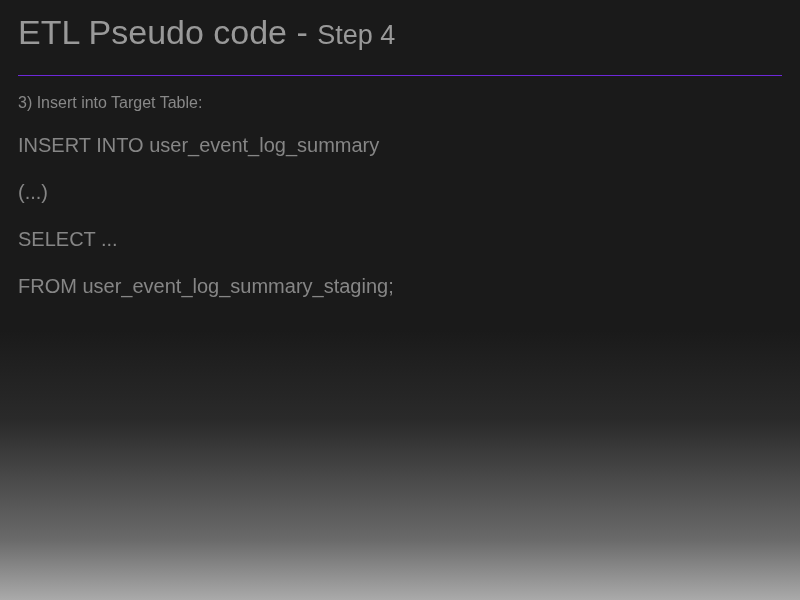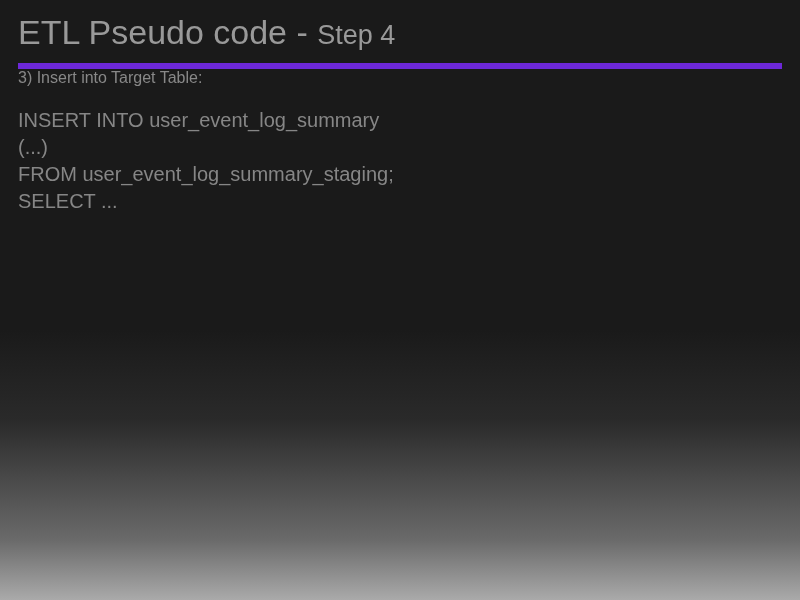--- a/index.html
+++ b/index.html
@@ -16,50 +16,52 @@
       overflow: hidden;
       position: relative;
     }
     .slide {
       padding: 12px 18px;
     }
     .title {
       font-size: 34px;
       font-weight: normal;
       color: #999999;
-      border-bottom: 6px solid #6d28d9;
-      padding-bottom: 10px;
+      border-bottom: 1px solid #6d28d9;
+      padding-bottom: 22px;
+      margin-bottom: 18px;
       line-height: 1.2;
     }
     .title-sub {
       font-size: 27px;
     }
     .subheading {
       font-size: 16px;
       color: #888888;
       margin-bottom: 20px;
       font-weight: normal;
     }
     .code-block {
       font-size: 20px;
       color: #868686;
       line-height: 1.35;
       font-family: Arial, Helvetica, sans-serif;
     }
     .code-line {
       display: block;
+      margin-top: 20px;
     }
   </style>
 </head>
 <body>
 
 <div class="slide">
   <h1 class="title">
     <span>ETL Pseudo code - </span><span class="title-sub">Step 4</span>
   </h1>
   <div class="subheading">3) Insert into Target Table:</div>
   <div class="code-block">
     <span class="code-line">INSERT INTO user_event_log_summary</span>
     <span class="code-line">(...)</span>
+    <span class="code-line">SELECT ...</span>
     <span class="code-line">FROM user_event_log_summary_staging;</span>
-    <span class="code-line">SELECT ...</span>
   </div>
 </div>
 
 </body></html>

